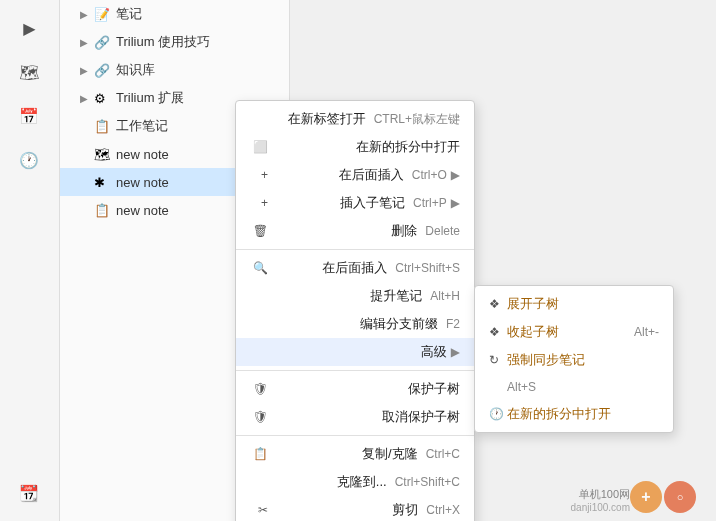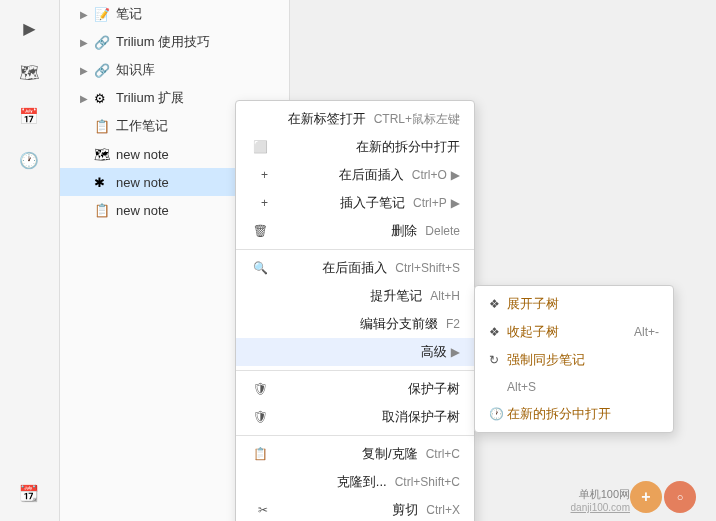--- a/index.html
+++ b/index.html
@@ -358,19 +358,19 @@
 
   <div class="sub-menu-item">
     <span class="smi-icon">🕐</span>
     <span class="smi-label">在新的拆分中打开</span>
   </div>
 </div>
 
 <div class="watermark">
   <div style="text-align:right;">
     <div style="font-size:11px; color:#555;">单机100网</div>
-    <div style="font-size:10px; color:#888;text-decoration:underline;">danji100.com</div>
+    <div style="font-size:10px; color:#888;">danji100.com</div>
   </div>
   <div style="display:flex; gap:2px;">
     <div style="width:32px; height:32px; border-radius:50%; background:#e8821a; display:flex; align-items:center; justify-content:center; color:white; font-size:16px; font-weight:bold;">+</div>
     <div style="width:32px; height:32px; border-radius:50%; background:#e05020; display:flex; align-items:center; justify-content:center; color:white; font-size:11px; font-weight:bold;">○</div>
   </div>
 </div>
 
 </body></html>

